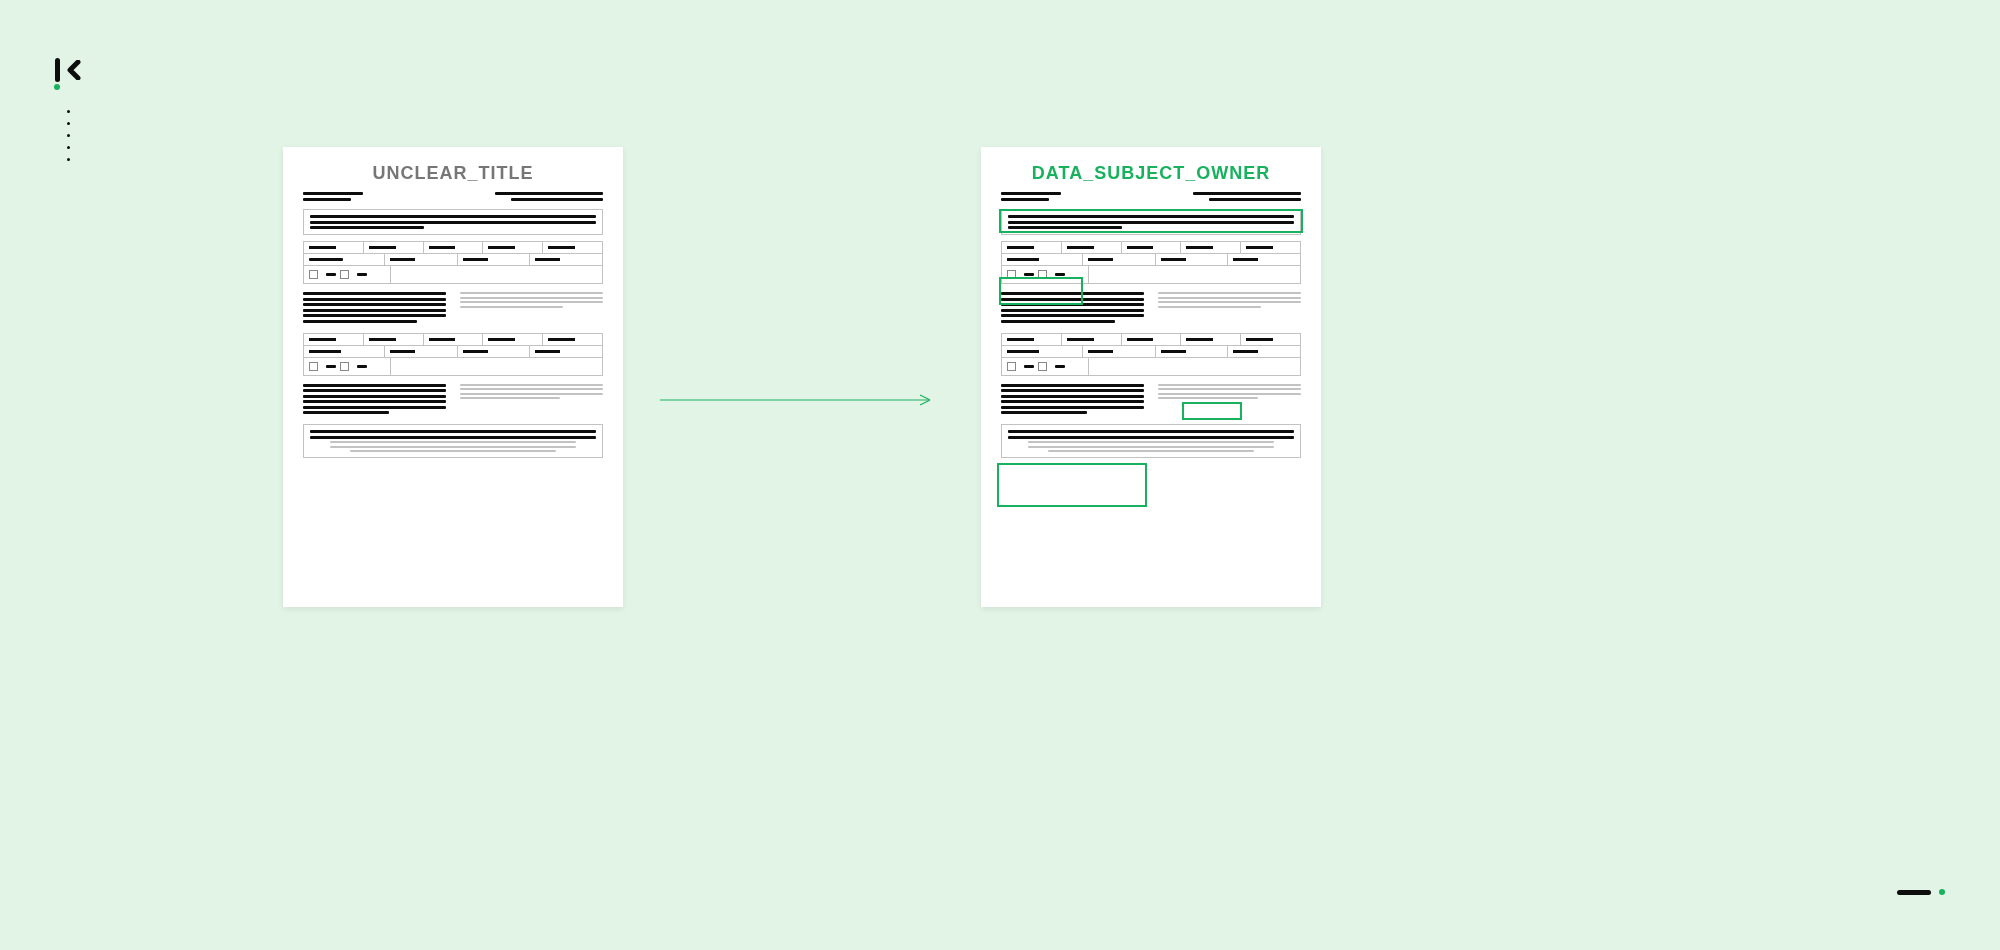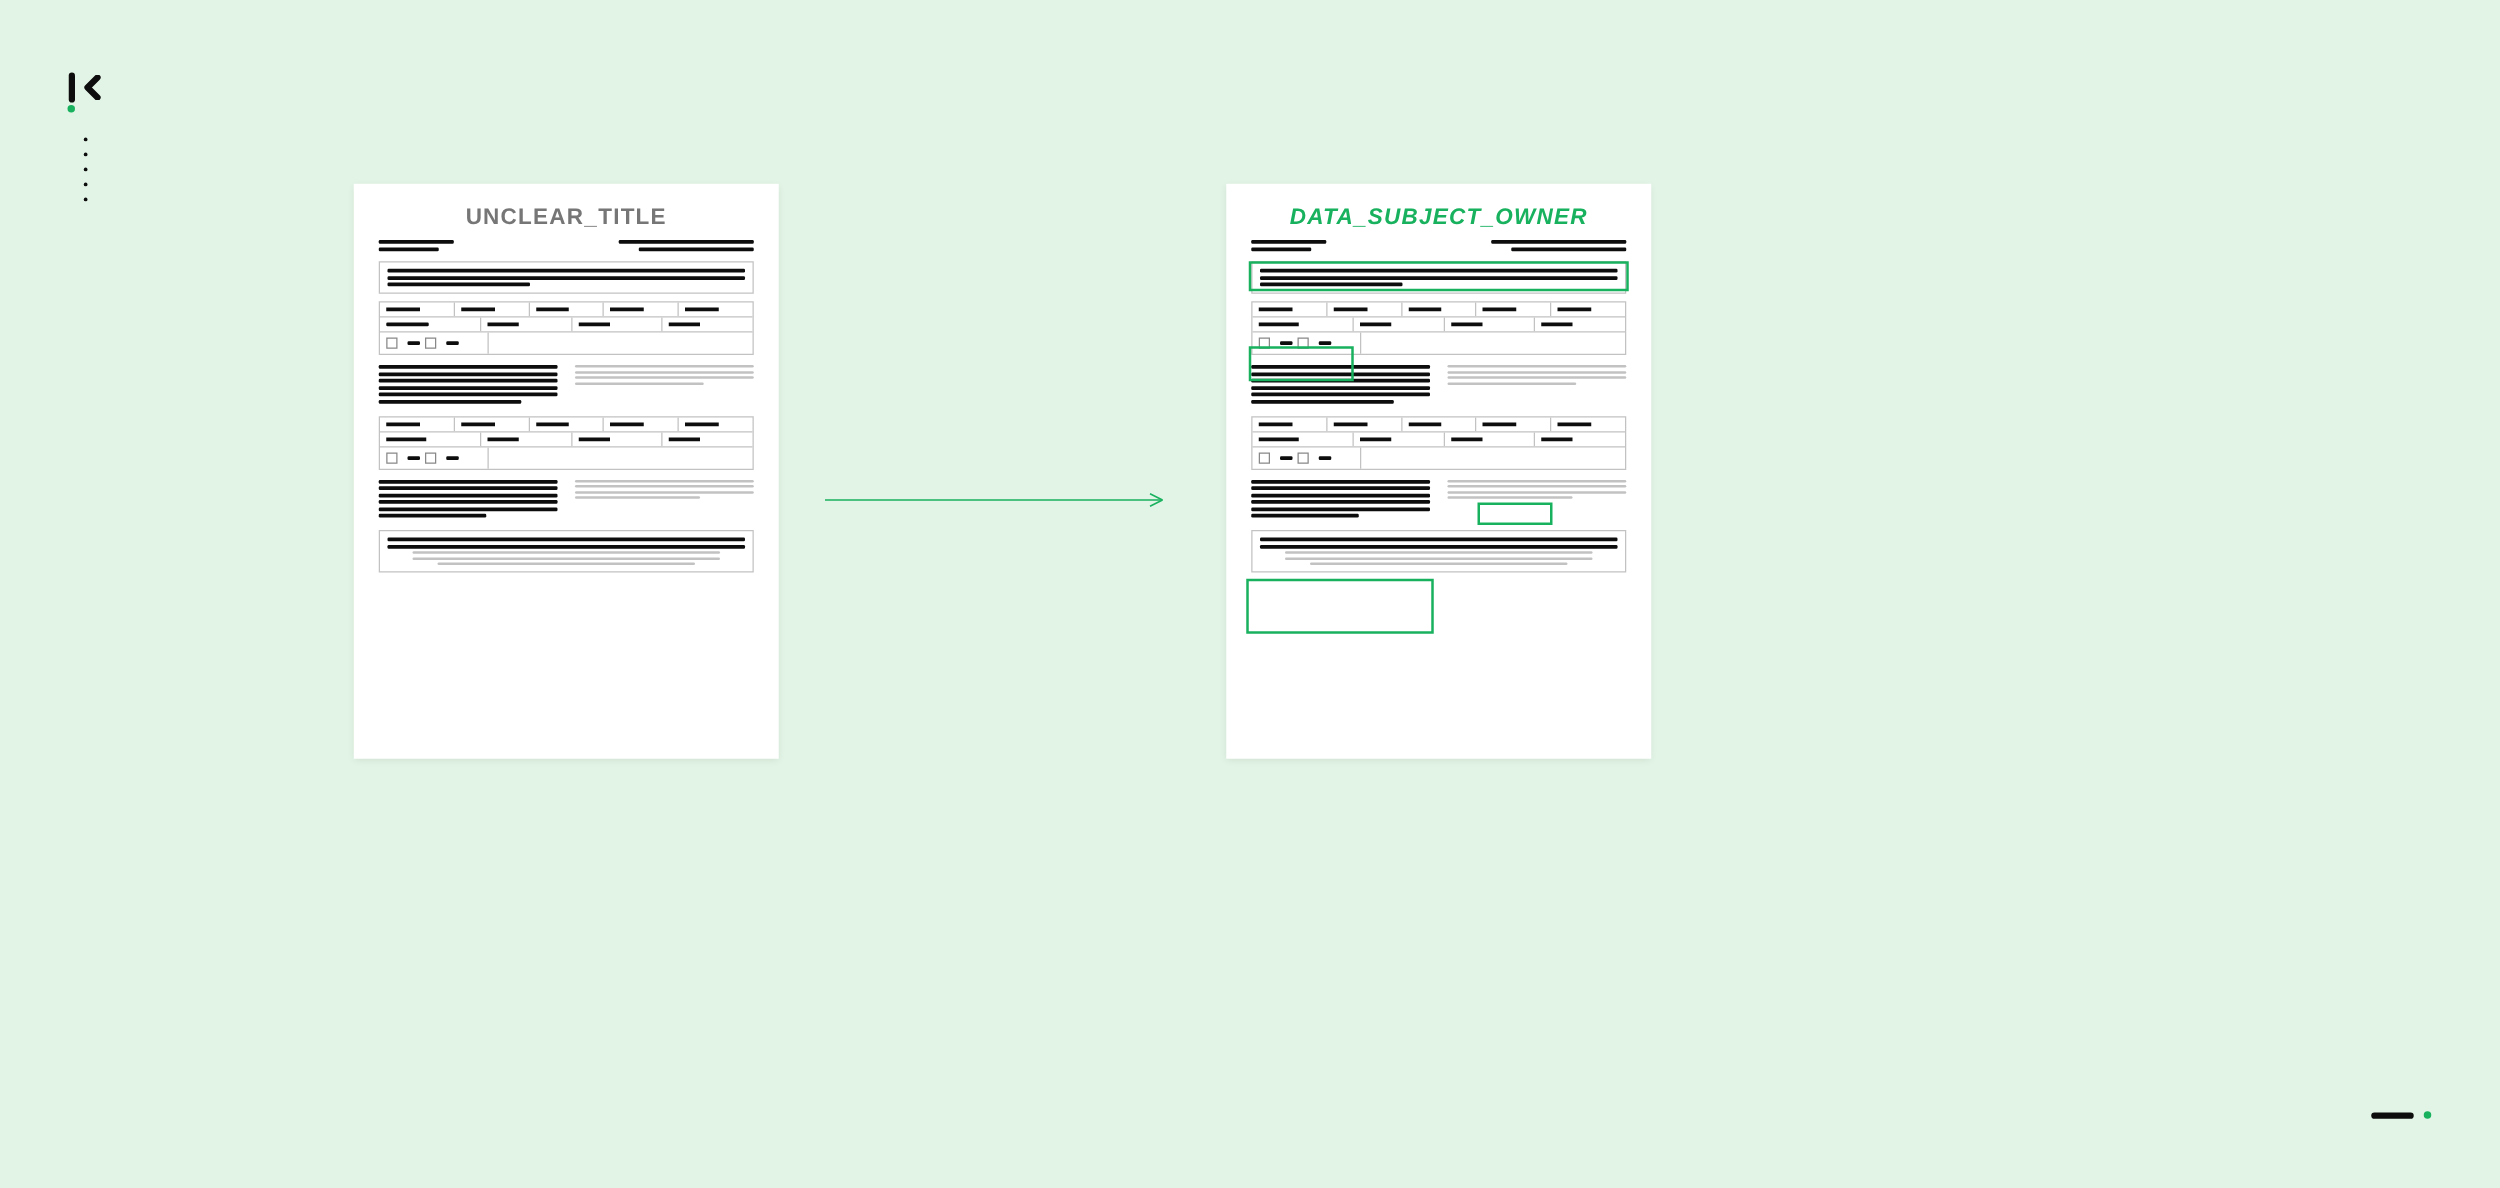--- a/index.html
+++ b/index.html
@@ -89,21 +89,21 @@
   .doc.right { left: 981px;  top: 147px; }
 
   .doc-title {
     text-align:center;
     font-weight:700;
     font-size:18px;
     letter-spacing:1px;
     margin-bottom:8px;
   }
   .doc.left  .doc-title { color:#767676; }
-  .doc.right .doc-title { color:#18b15e;font-style:italic; }
+  .doc.right .doc-title { color:#18b15e; }
 
   
   .bar-dark { background:#0d0d0d; height:3px; border-radius:1px; }
   .bar-light{ background:#c2c2c2; height:2px; border-radius:1px; }
 
   .meta-row { display:flex; justify-content:space-between; margin-bottom:3px; }
   .meta-row .l, .meta-row .r { display:flex; flex-direction:column; gap:3px; }
 
   .block {
     border:1px solid #c2c2c2;

